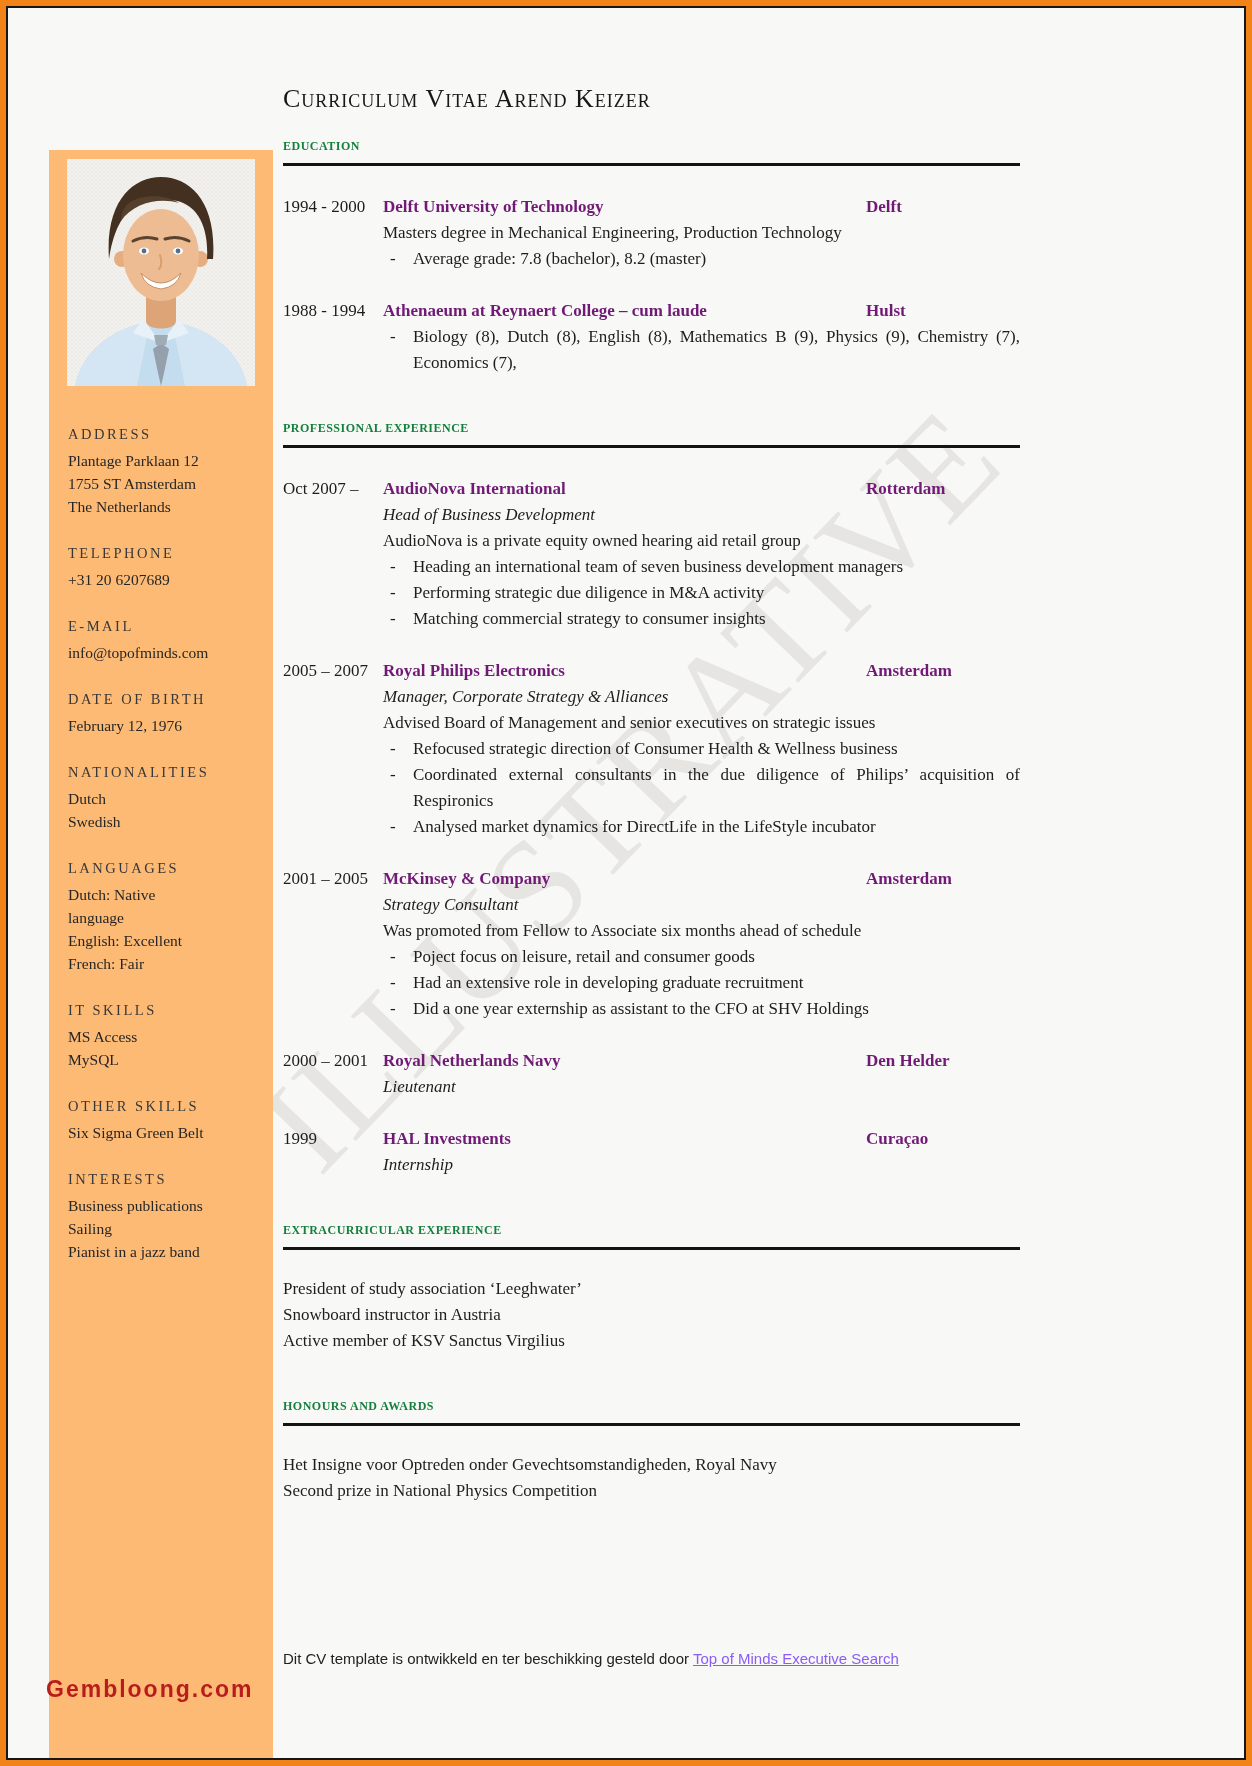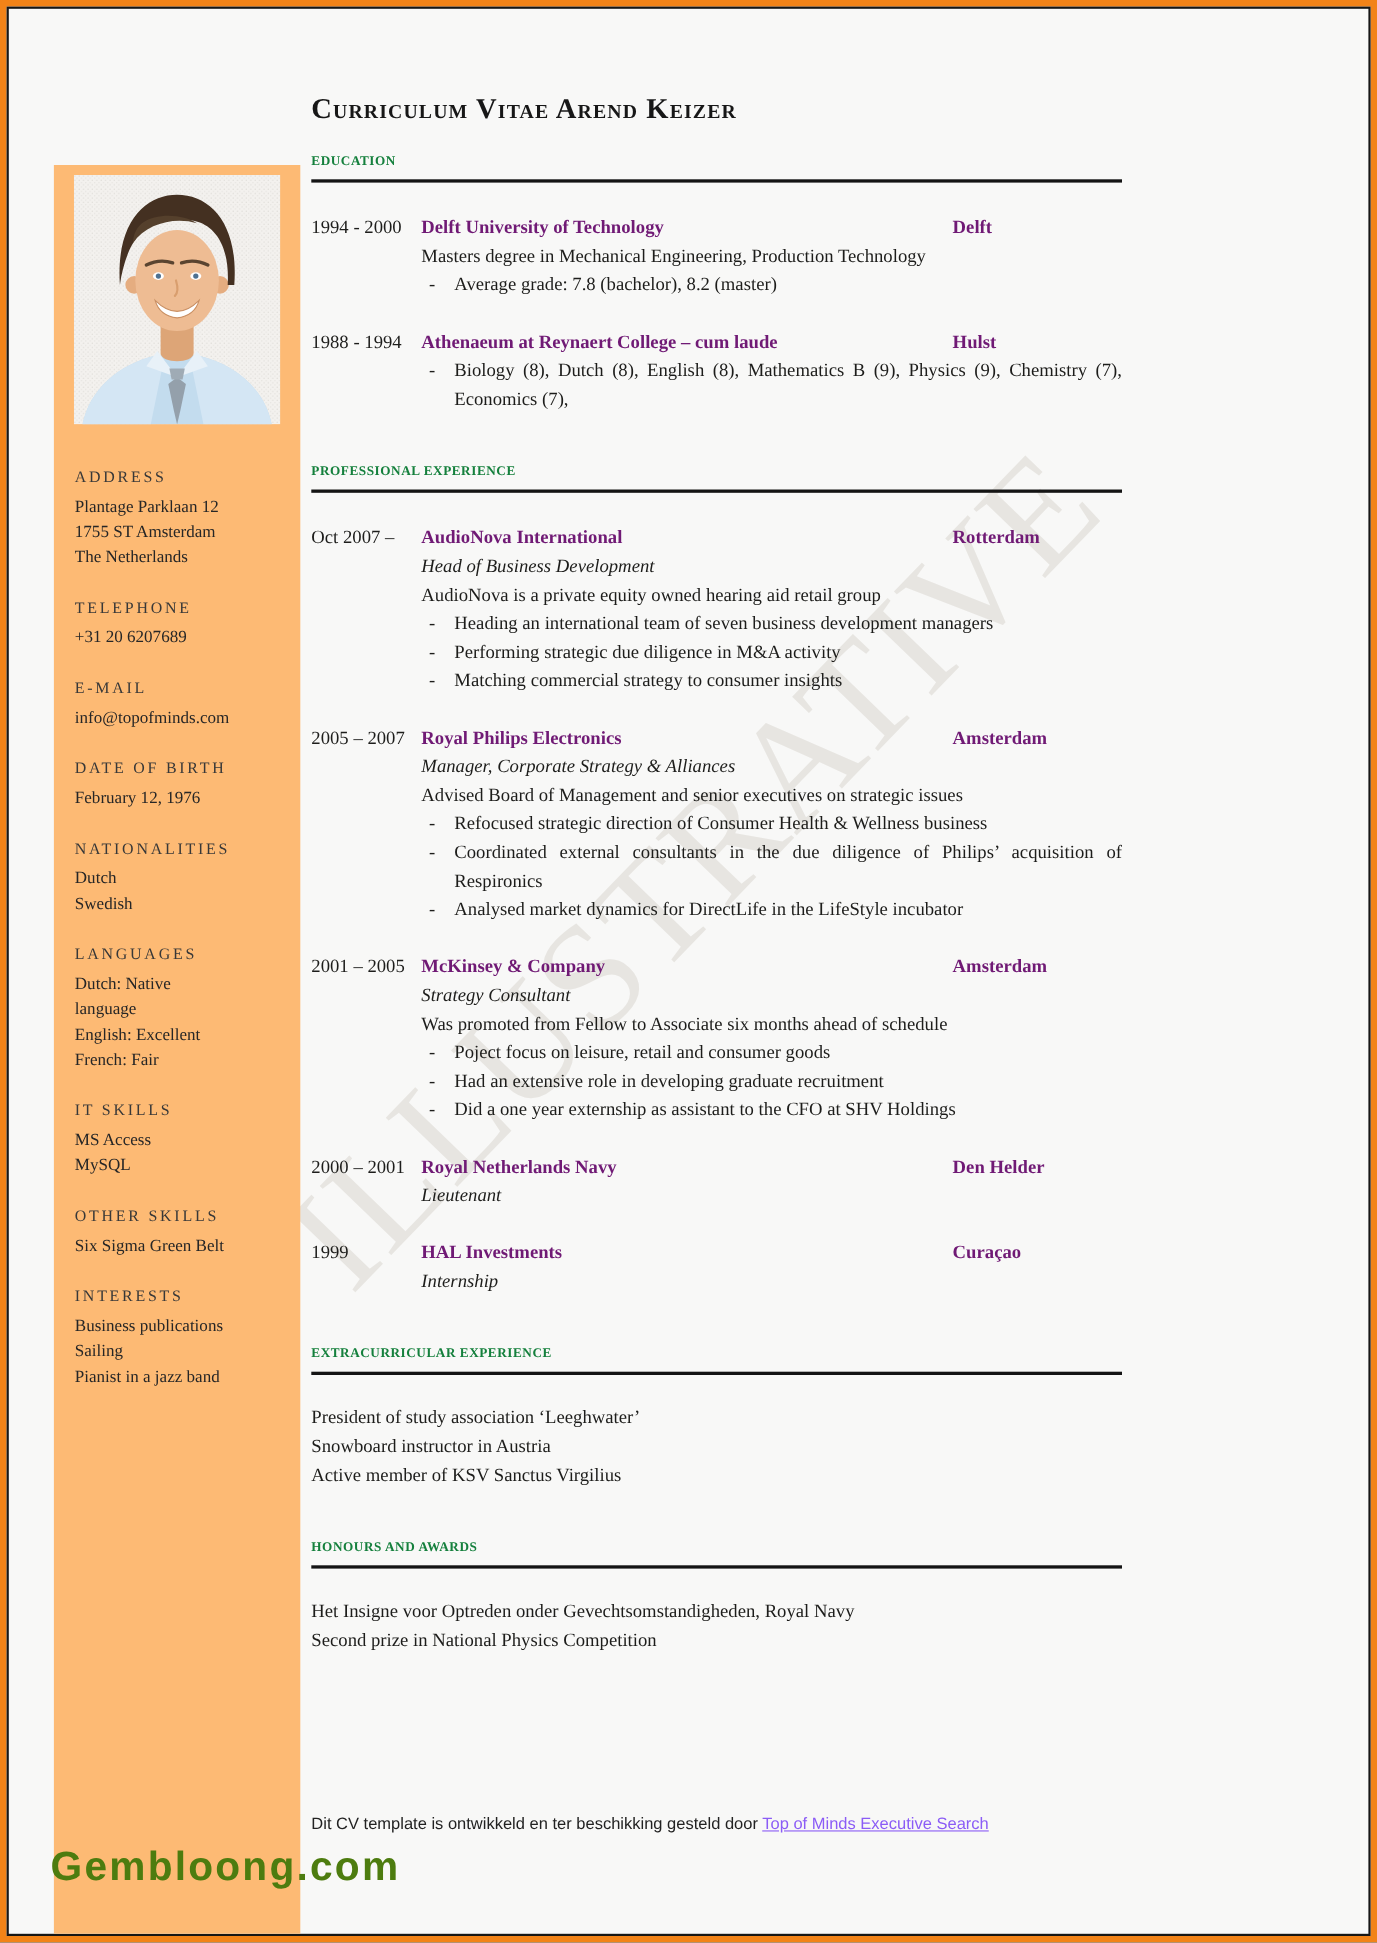--- a/index.html
+++ b/index.html
@@ -31,21 +31,21 @@
   .photo svg { display:block; }
   .sb-section { margin:0 14px 23px 19px; }
   .sb-h {
     font-size:14.5px; letter-spacing:2.5px; color:#383838;
     margin-bottom:3px; line-height:24px;
   }
   .sb-line { font-size:15.5px; line-height:23px; color:#262626; }
   
   .main { position:absolute; left:275px; top:76px; width:737px; z-index:1; }
   .cv-title {
-    margin:0 0 22px 0; font-size:26px; line-height:30px; font-weight:bold;
+    margin:0 0 22px 0; font-size:26px; line-height:30px; font-weight:normal;
     font-variant:small-caps; letter-spacing:1px; color:#171717;
   }
   .main section { margin-top:42px; }
   .main section:first-of-type { margin-top:0; }
   .sec-h {
     margin:0; font-size:12px; line-height:20px; font-weight:bold;
     letter-spacing:0.5px; color:#15803d;
     border-bottom:3px solid #141414; padding-bottom:7px;
   }
   .entries .entry { margin-top:26px;justify-content:center; }
@@ -63,21 +63,21 @@
   .plain-lines { margin-top:26px; font-size:17px; line-height:26px; }
   
   .footer {
     position:absolute; left:275px; top:1642px; z-index:1;
     font-family:"Liberation Sans", sans-serif; font-size:15px; color:#222;
   }
   .footer-link { color:#8b5cf6; text-decoration:underline; cursor:pointer; }
   .gembloong {
     position:absolute; left:38px; top:1668px; z-index:1;
     font-family:"Liberation Sans", sans-serif; font-weight:bold;
-    font-size:37px; letter-spacing:2px; color:#4d7c0f;
+    font-size:23px; letter-spacing:2px; color:#b91c1c;
   }
 </style>
 </head>
 <body>
 
 <div class="frame">
   <div class="page">
 
     <div class="watermark">ILLUSTRATIVE</div>
 

